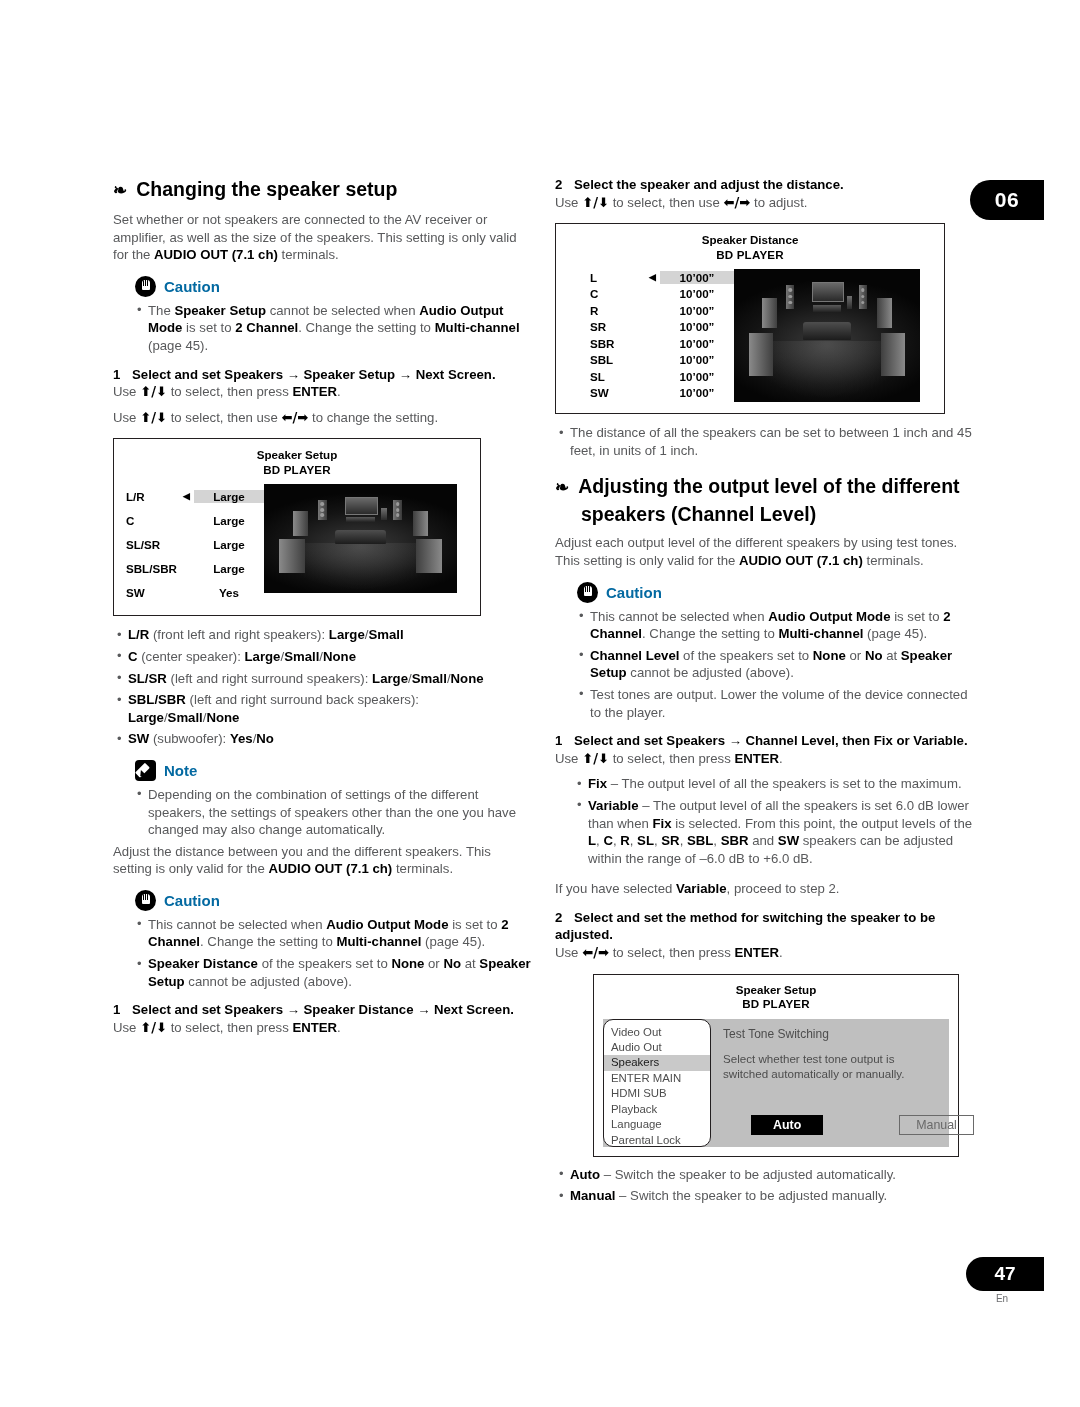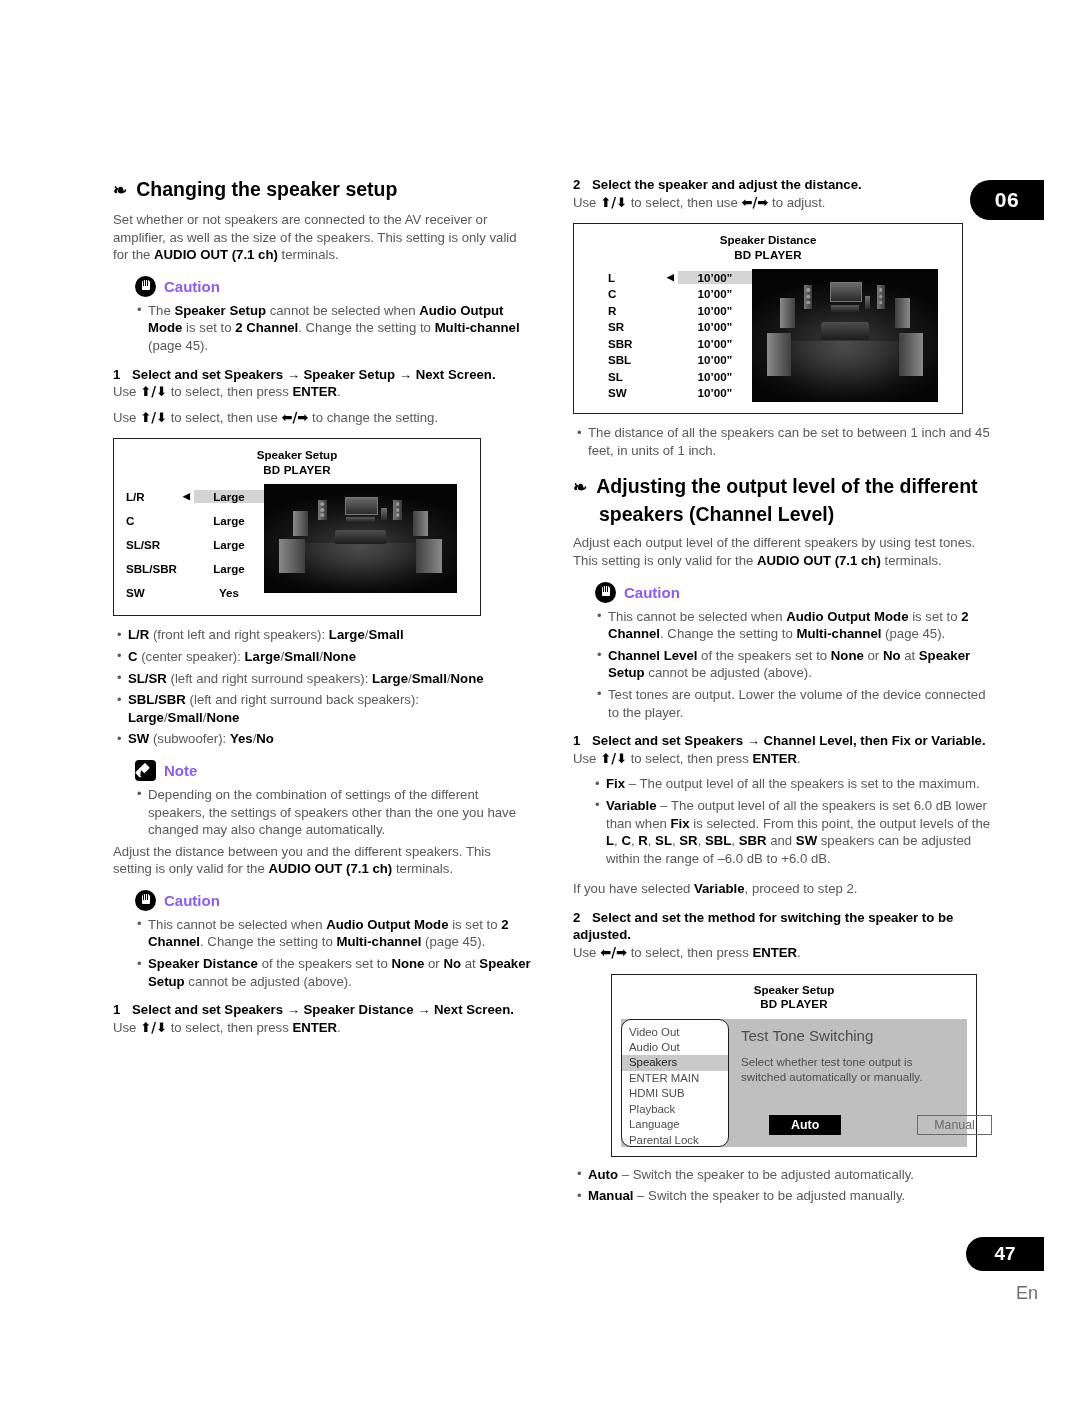--- a/index.html
+++ b/index.html
@@ -56,35 +56,35 @@
     background: #000000;
     border-radius: 17px 0 0 17px;
     color: #ffffff;
     font-size: 19px;
     font-weight: bold;
     display: flex;
     align-items: center;
     justify-content: center;
   }
   .page-lang {
-    margin-top: 12px;
-    font-size: 18px;
+    margin-top: 2px;
+    font-size: 10px;
     color: #6d6e71;
-    text-align: right;
+    text-align: center;
     padding-right: 6px;
   }
 
   
   .col {
     position: absolute;
     top: 176px;
     width: 420px;
   }
   .col-left  { left: 113px; }
-  .col-right { left: 573px; }
+  .col-right { left: 555px; }
 
   
   h2.section-head {
     font-size: 19.5px;
     font-weight: bold;
     line-height: 26px;
     margin: 0 0 7px 0;
     color: #000;
     text-indent: -26px;
     padding-left: 26px;
@@ -120,21 +120,21 @@
 
   
   .admon-head {
     display: flex;
     align-items: center;
     margin: 12px 0 5px 22px;
   }
   .admon-head .label {
     font-size: 15px;
     font-weight: bold;
-    color: #8b5cf6;
+    color: #0369a1;
     margin-left: 8px;
     text-align: right;
   }
   .icon-caution {
     width: 21px; height: 21px;
     border-radius: 50%;
     background: #000;
     position: relative;
     flex: none;
   }
@@ -348,21 +348,21 @@
   .menu-item.active {
     background: #c9c9c9;
     color: #1a1a1a;
   }
   .menu-right {
     flex: 1;
     padding: 8px 10px 0 12px;
     position: relative;
   }
   .menu-right .mr-title {
-    font-size: 15px;
+    font-size: 12px;
     color: #4d4d4d;
     margin-bottom: 10px;
   }
   .menu-right .mr-desc {
     font-size: 11.6px;
     line-height: 15.5px;
     color: #4d4d4d;
   }
   .menu-buttons {
     position: absolute;

